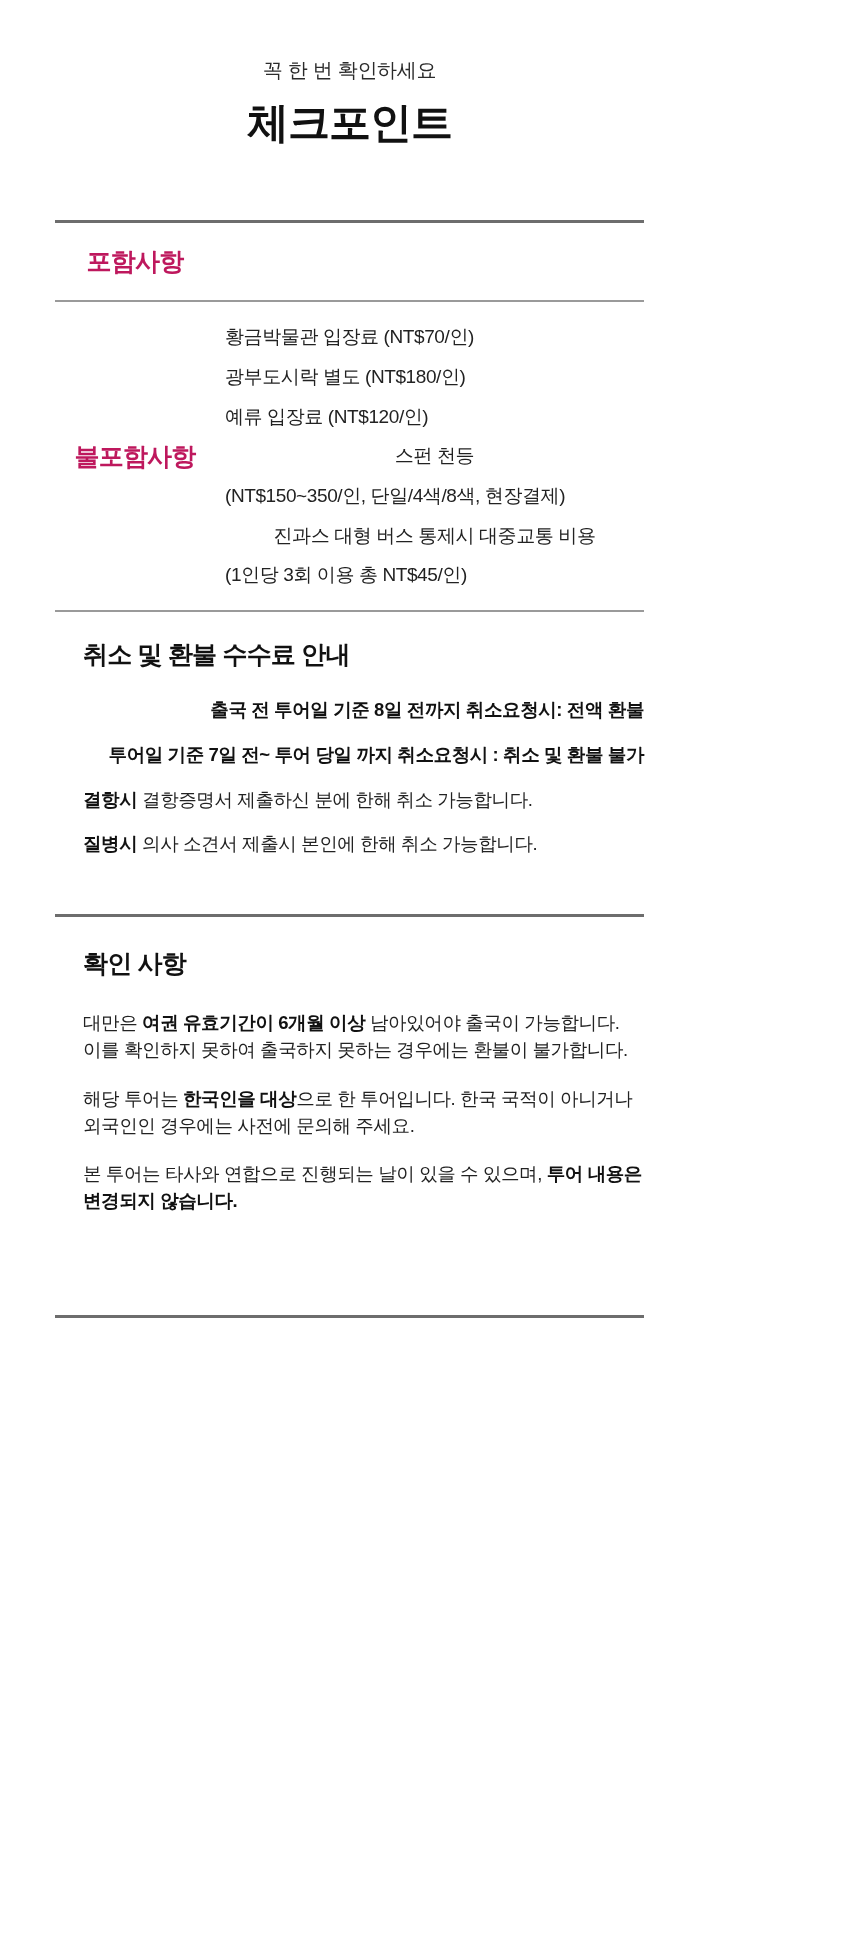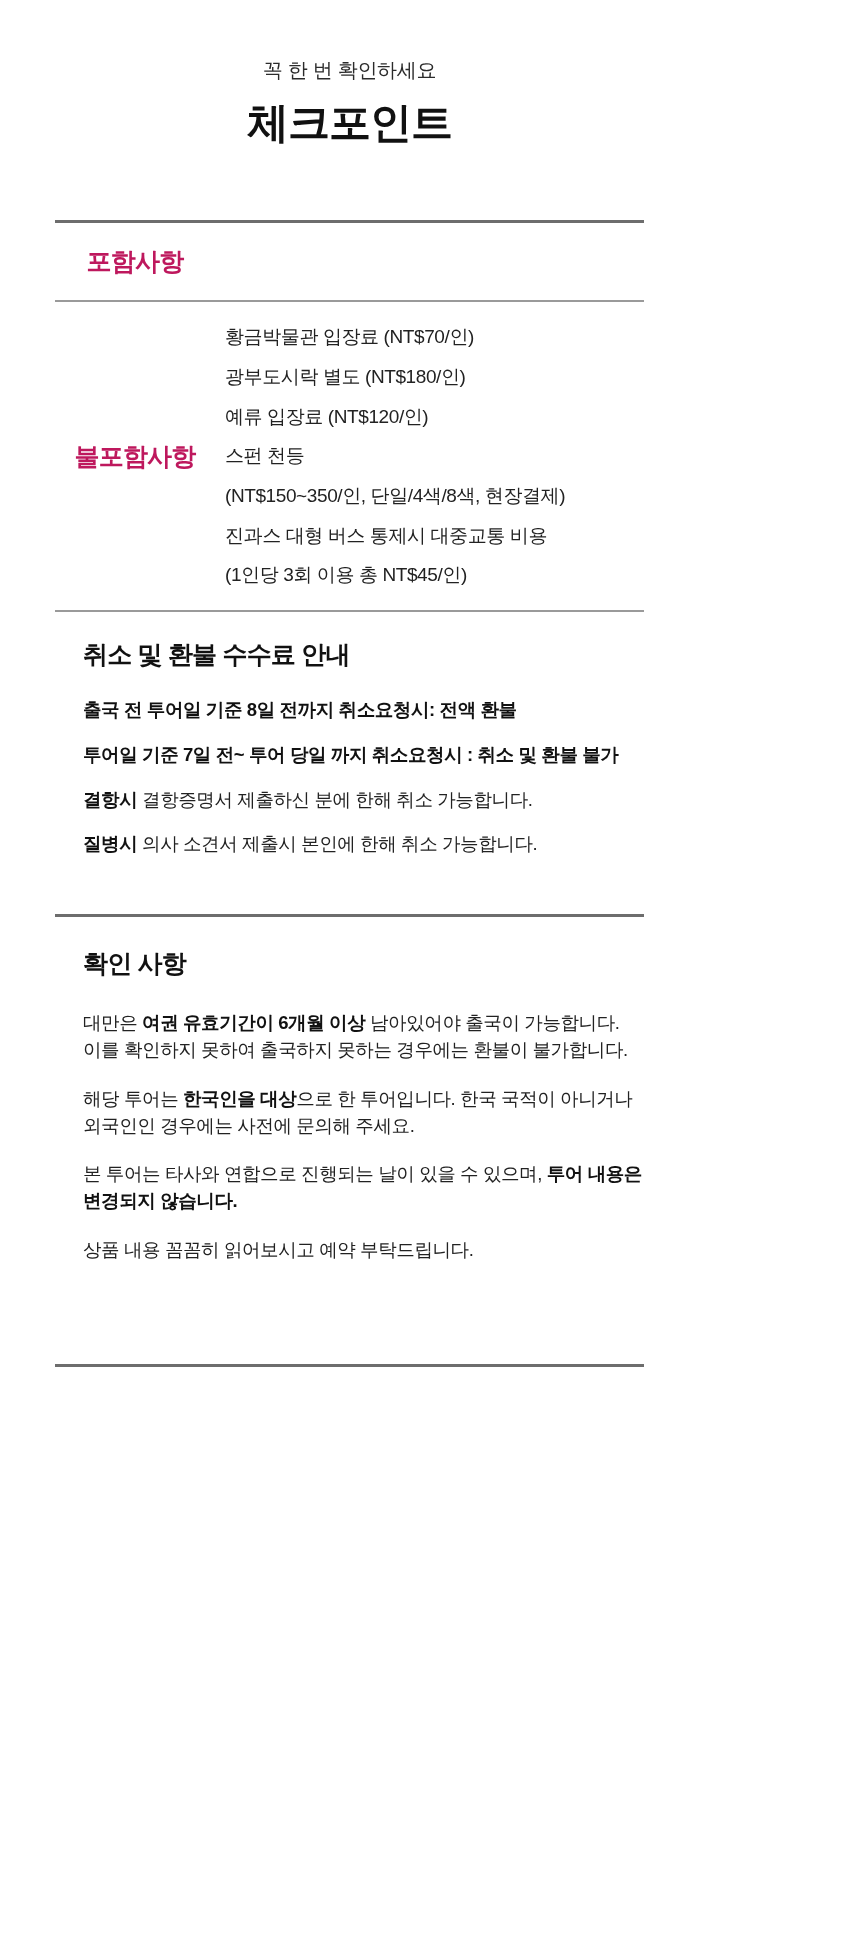--- a/index.html
+++ b/index.html
@@ -86,20 +86,21 @@
     font-size: 17.5px;
     margin-bottom: 6px;
   }
   .row .content p.accent-sub {
     color: #c8512a;
     font-size: 16.5px;
     margin-bottom: 14px;
   }
   .row .content p.tight {
     margin-bottom: 14px;
+    text-align: center;
   }
 
   
   .section {
     padding: 26px 0 20px 28px;
   }
   .section h2 {
     font-size: 25px;
     font-weight: bold;
     color: #111111;
@@ -109,20 +110,21 @@
   .section p {
     margin: 0 0 18px 0;
     font-size: 18.5px;
     line-height: 1.45;
     color: #222222;
     letter-spacing: -0.4px;
   }
   .section p.bold {
     font-weight: bold;
     color: #111111;
+    text-align: right;
   }
   .section p b { font-weight: bold; color: #111111; }
   .section p:last-child { margin-bottom: 0; }
 
   .section.confirm { padding-top: 30px; }
   .section.confirm h2 { margin-bottom: 30px; }
   .section.confirm p { margin-bottom: 22px; }
 
   .gap-lg { height: 36px; }
   .gap-bottom { height: 58px; }
@@ -169,19 +171,18 @@
   </div>
 
   <div class="gap-lg"></div>
   <div class="rule"></div>
 
   <div class="section confirm">
     <h2>확인 사항</h2>
     <p><span>대만은 </span><b>여권 유효기간이 6개월 이상</b><span> 남아있어야 출국이 가능합니다.</span><br><span>이를 확인하지 못하여 출국하지 못하는 경우에는 환불이 불가합니다.</span></p>
     <p><span>해당 투어는 </span><b>한국인을 대상</b><span>으로 한 투어입니다. 한국 국적이 아니거나</span><br><span>외국인인 경우에는 사전에 문의해 주세요.</span></p>
     <p><span>본 투어는 타사와 연합으로 진행되는 날이 있을 수 있으며, </span><b>투어 내용은</b><br><b>변경되지 않습니다.</b></p>
-    <p>상품 내용 꼼꼼히 읽어보시고 예약 부탁드립니다.</p>
   </div>
 
   <div class="gap-bottom"></div>
   <div class="rule"></div>
 
 </div>
 
 </body></html>

